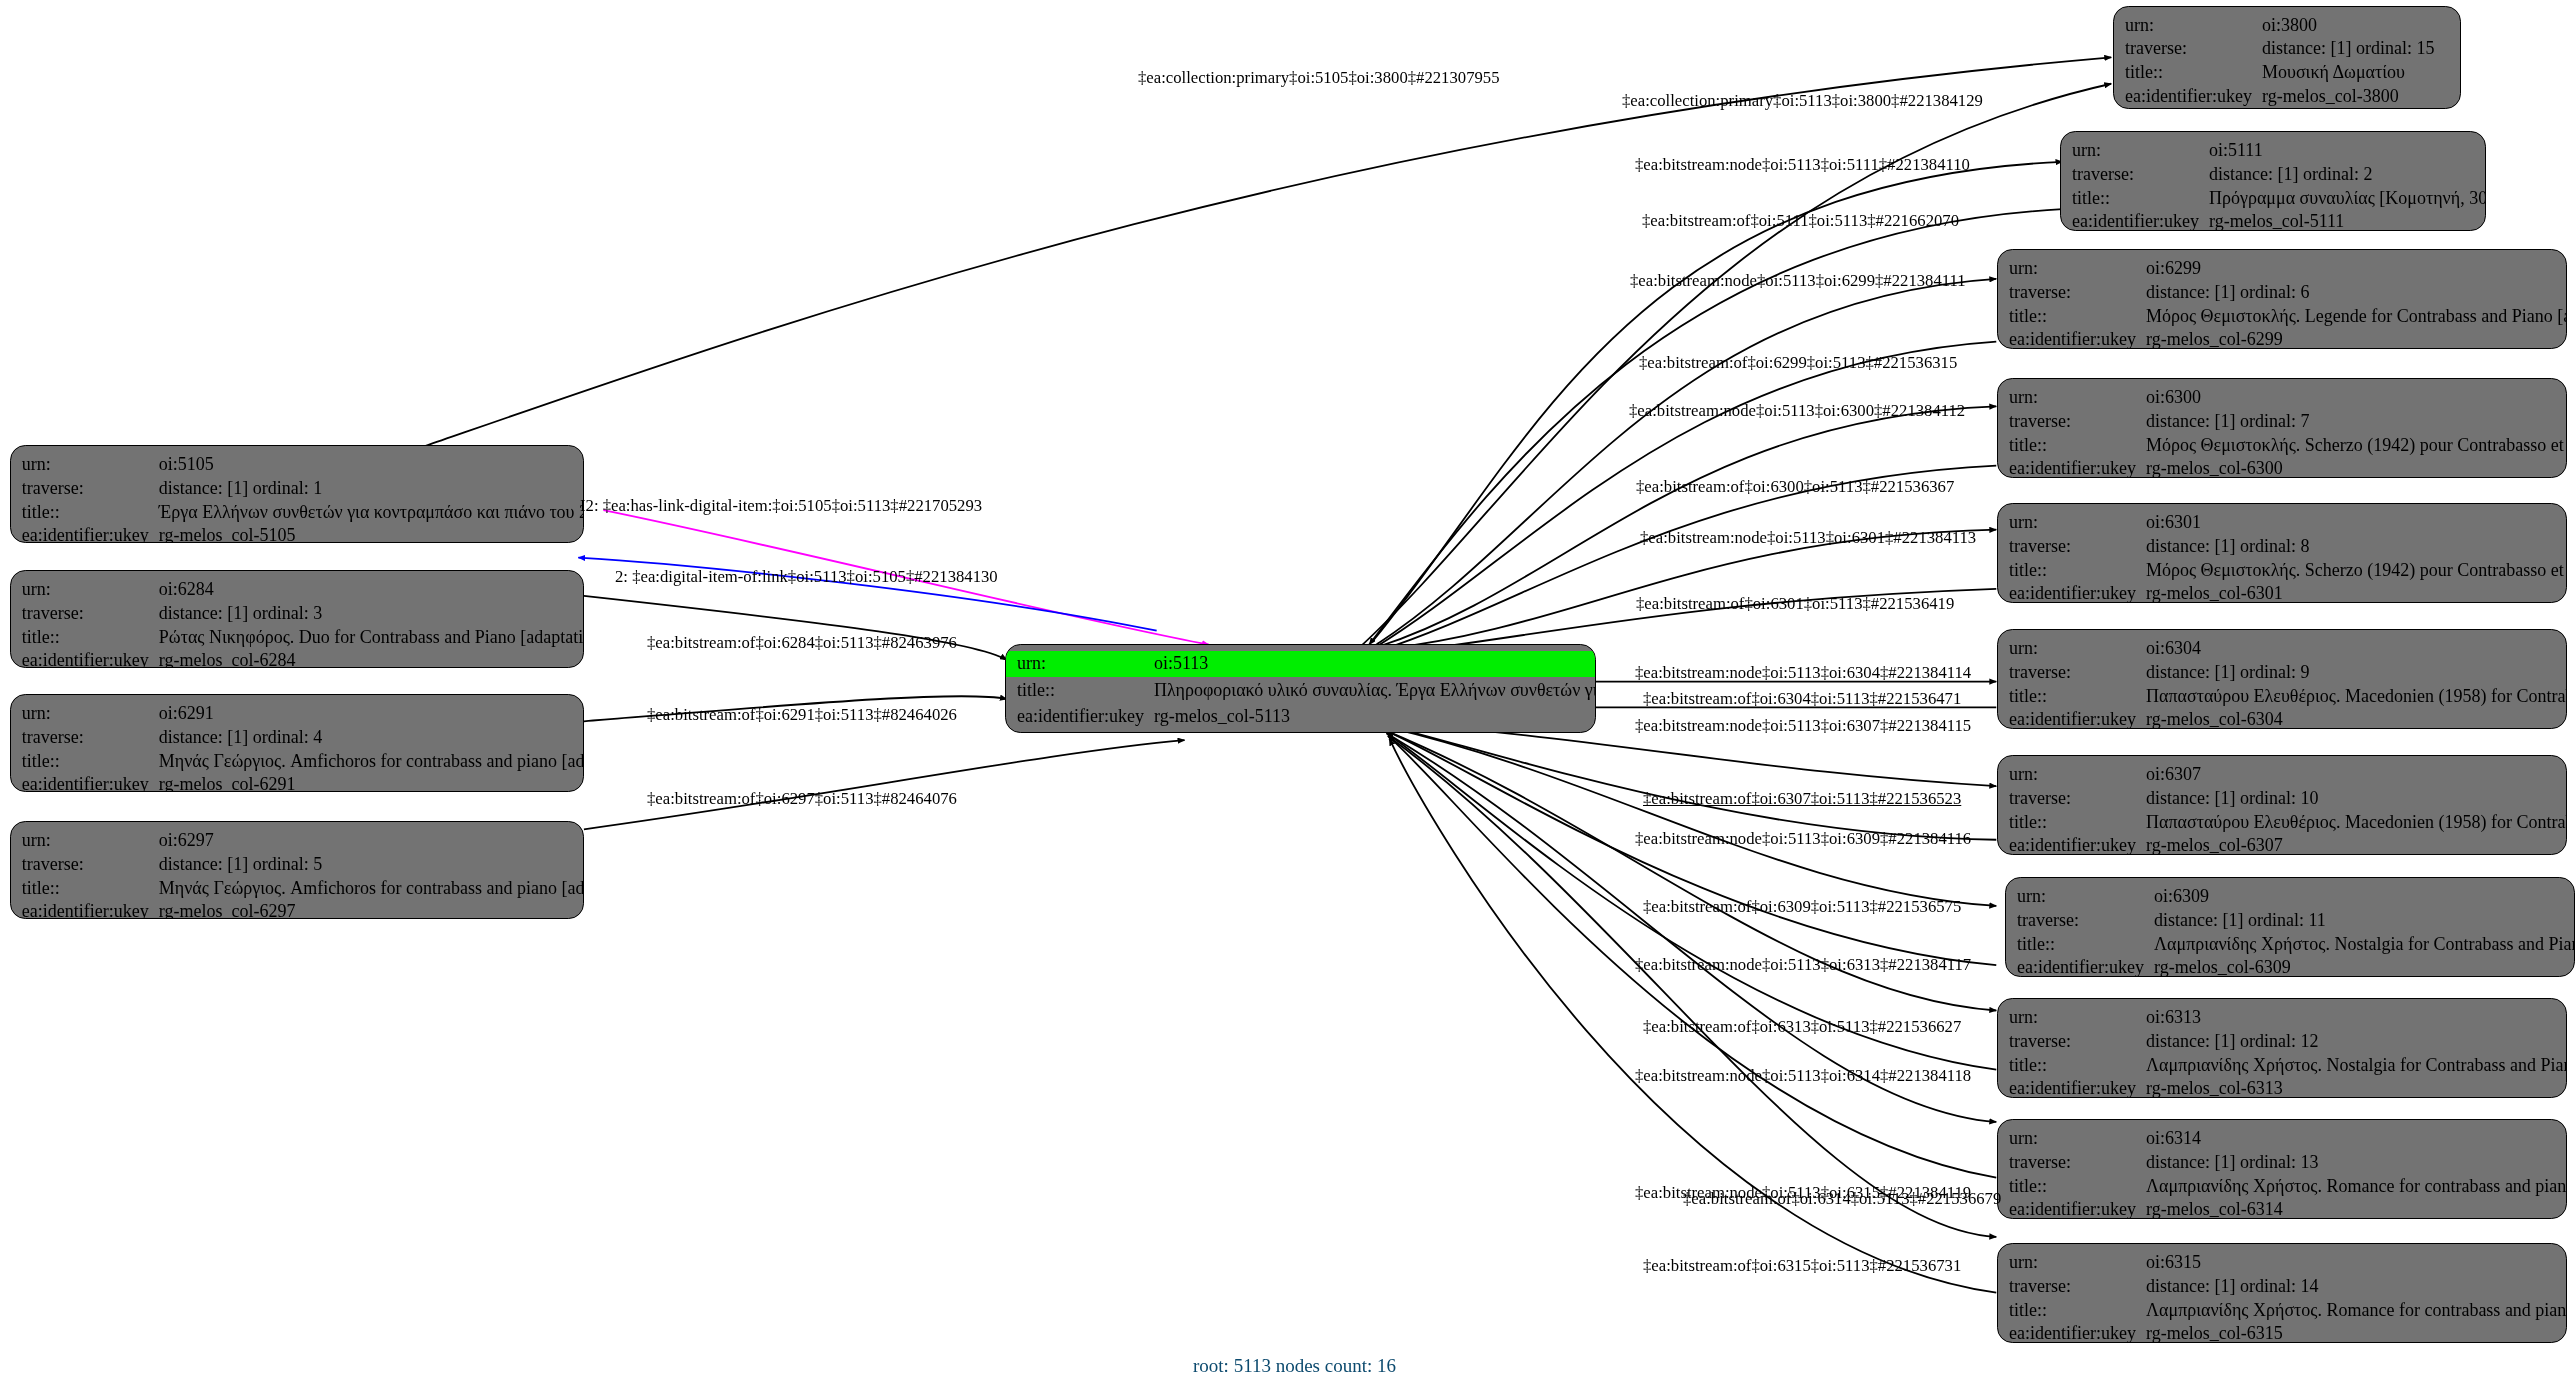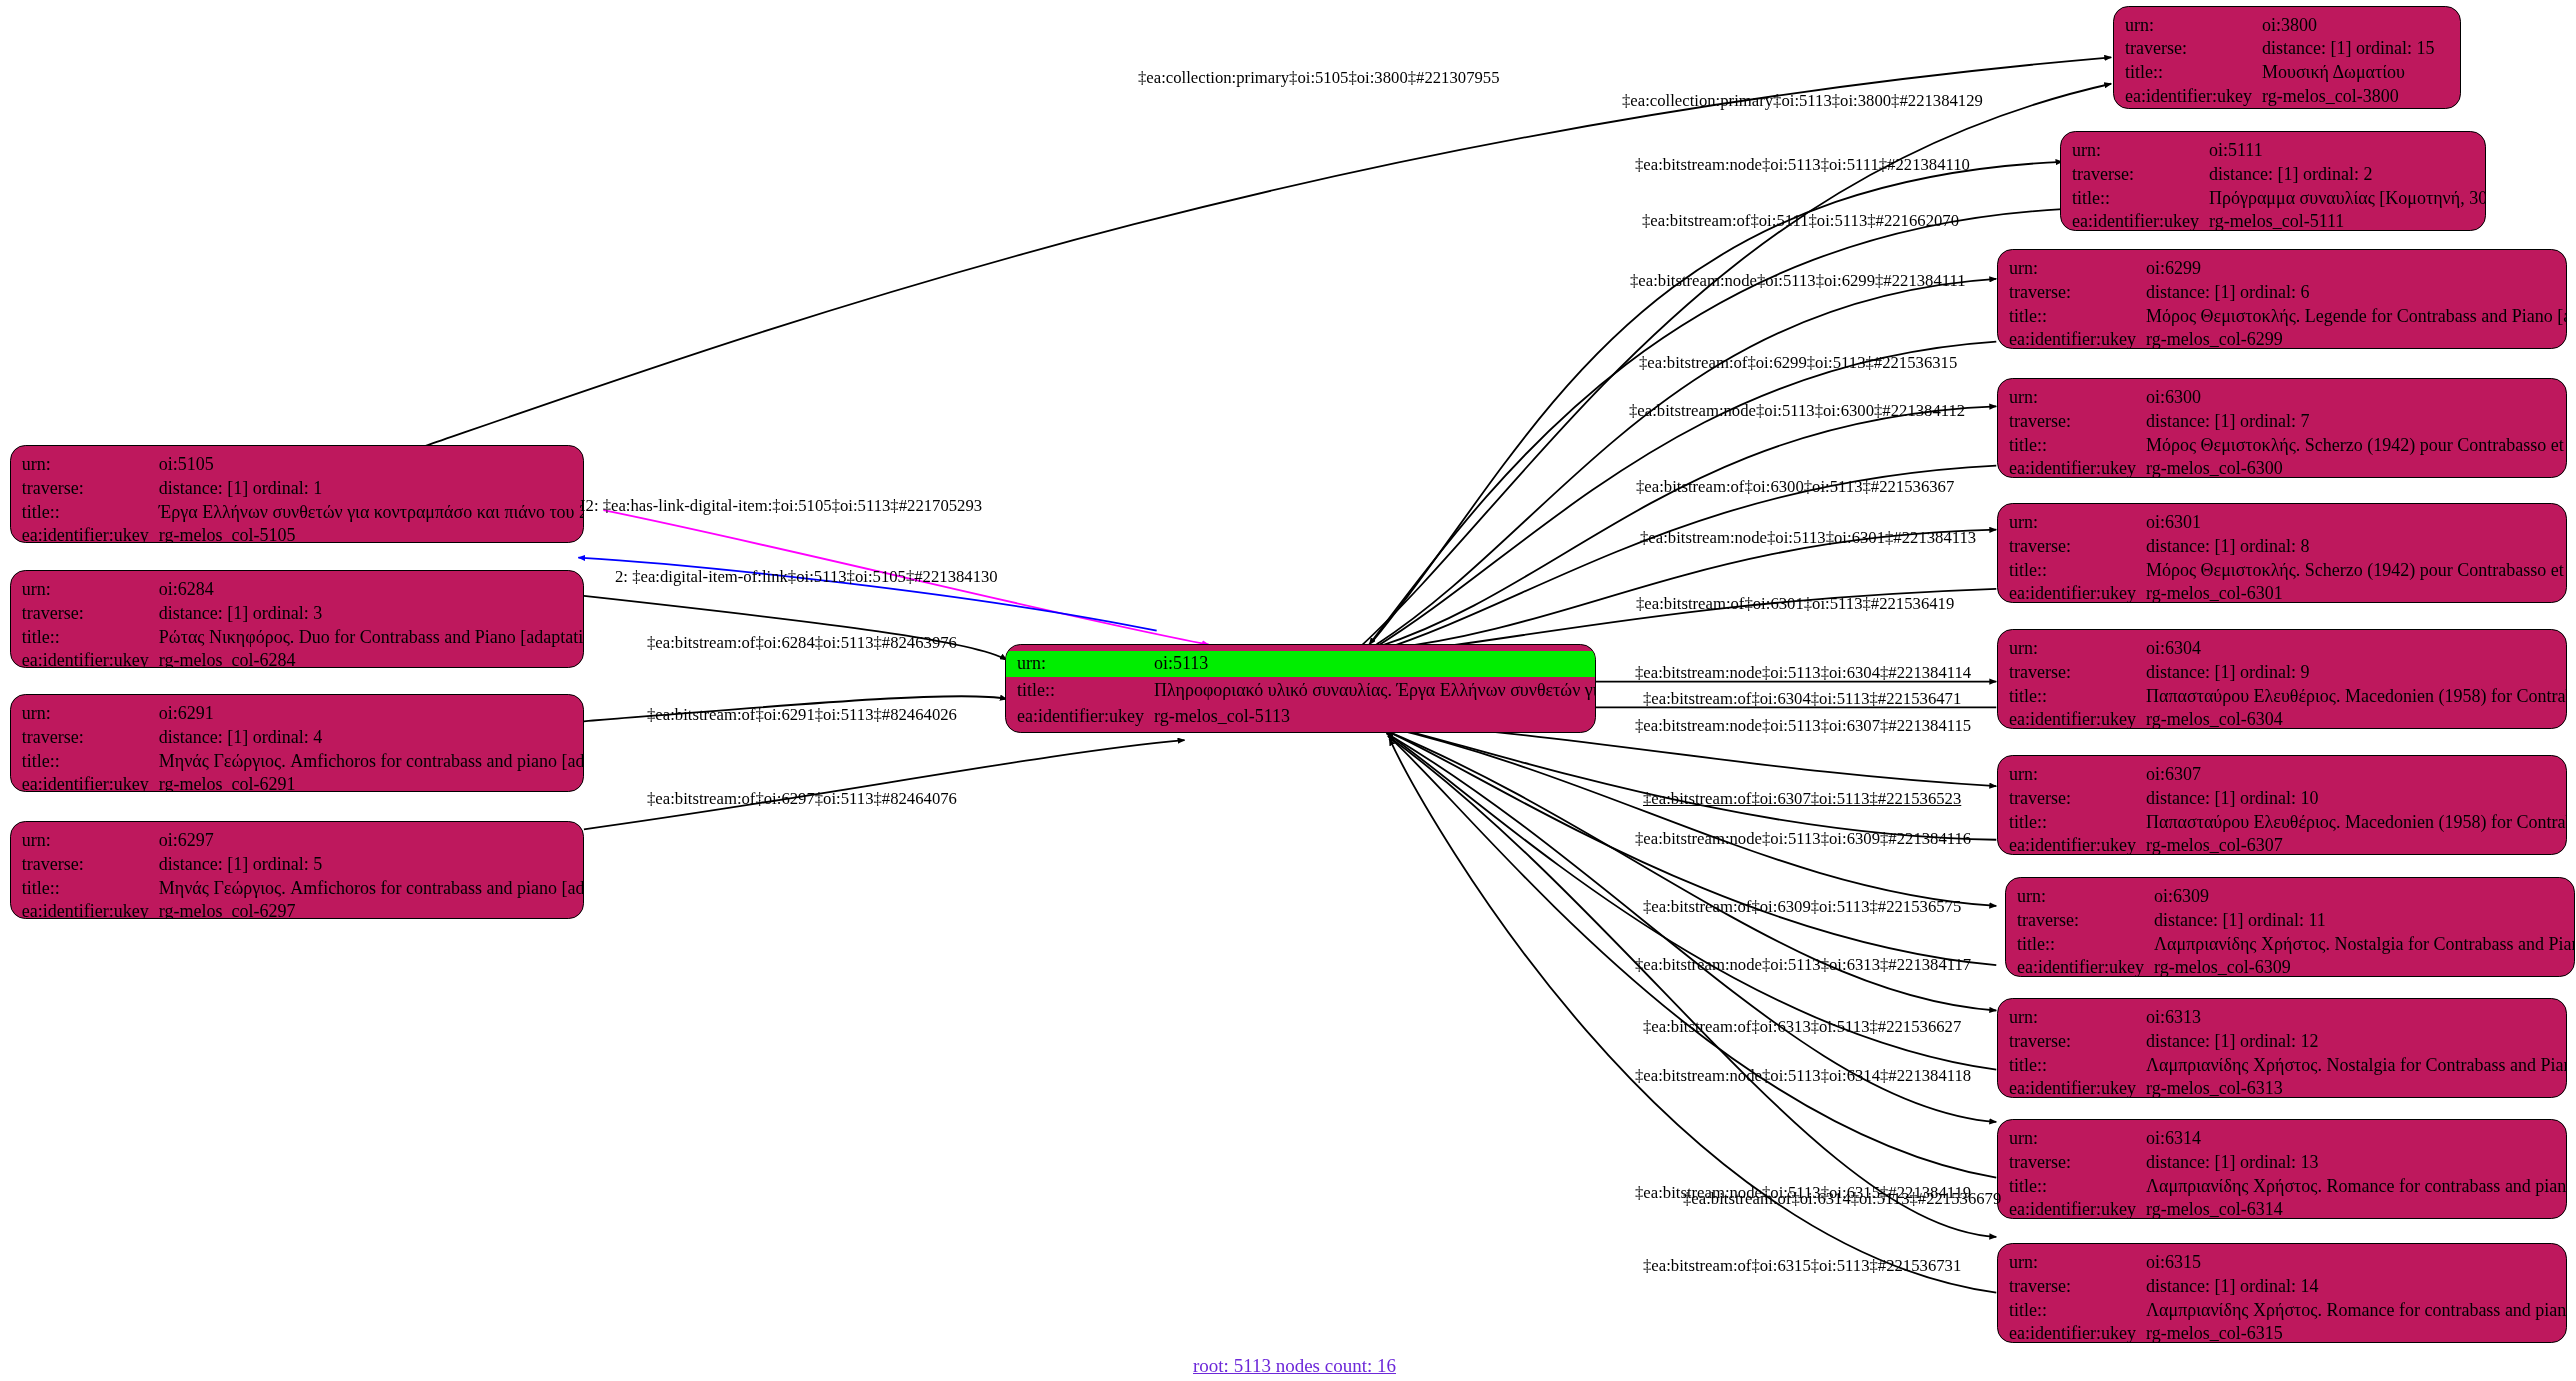--- a/index.html
+++ b/index.html
@@ -12,21 +12,21 @@
     overflow:hidden;
   }
   #edge-layer{position:absolute;left:0;top:0;width:2576px;height:1382px;pointer-events:none;}
 
   
   .node{
     position:absolute;
     box-sizing:border-box;
     border:1.4px solid #000000;
     border-radius:15.3px;
-    background:#be185d;
+    background:#737373;
     padding:7px 9.8px 7px 11px;
     font-size:18px;
     line-height:1.32;
     color:#000000;
     white-space:nowrap;
     overflow:hidden;
   }
   .row{display:flex;align-items:baseline;}
   .k{display:inline-block;min-width:137px;flex:0 0 137px;}
   .v{display:inline-block;}
@@ -39,23 +39,22 @@
     position:absolute;
     font-size:16.7px;
     line-height:1;
     color:#000000;
     white-space:nowrap;
     background:transparent;
   }
   .footer{
     position:absolute;
     font-size:19px;
-    color:#6d28d9;
+    color:#0c4a6e;
     white-space:nowrap;
-    text-decoration:underline;
   }
 </style>
 </head>
 <body>
 
 <div id="stage">
 
   <svg id="edge-layer" viewBox="0 0 3697 1983" width="2576" height="1382" xmlns="http://www.w3.org/2000/svg">
     <defs>
       <marker id="ah" markerWidth="11" markerHeight="9" refX="10" refY="4.5" orient="auto" markerUnits="userSpaceOnUse">

